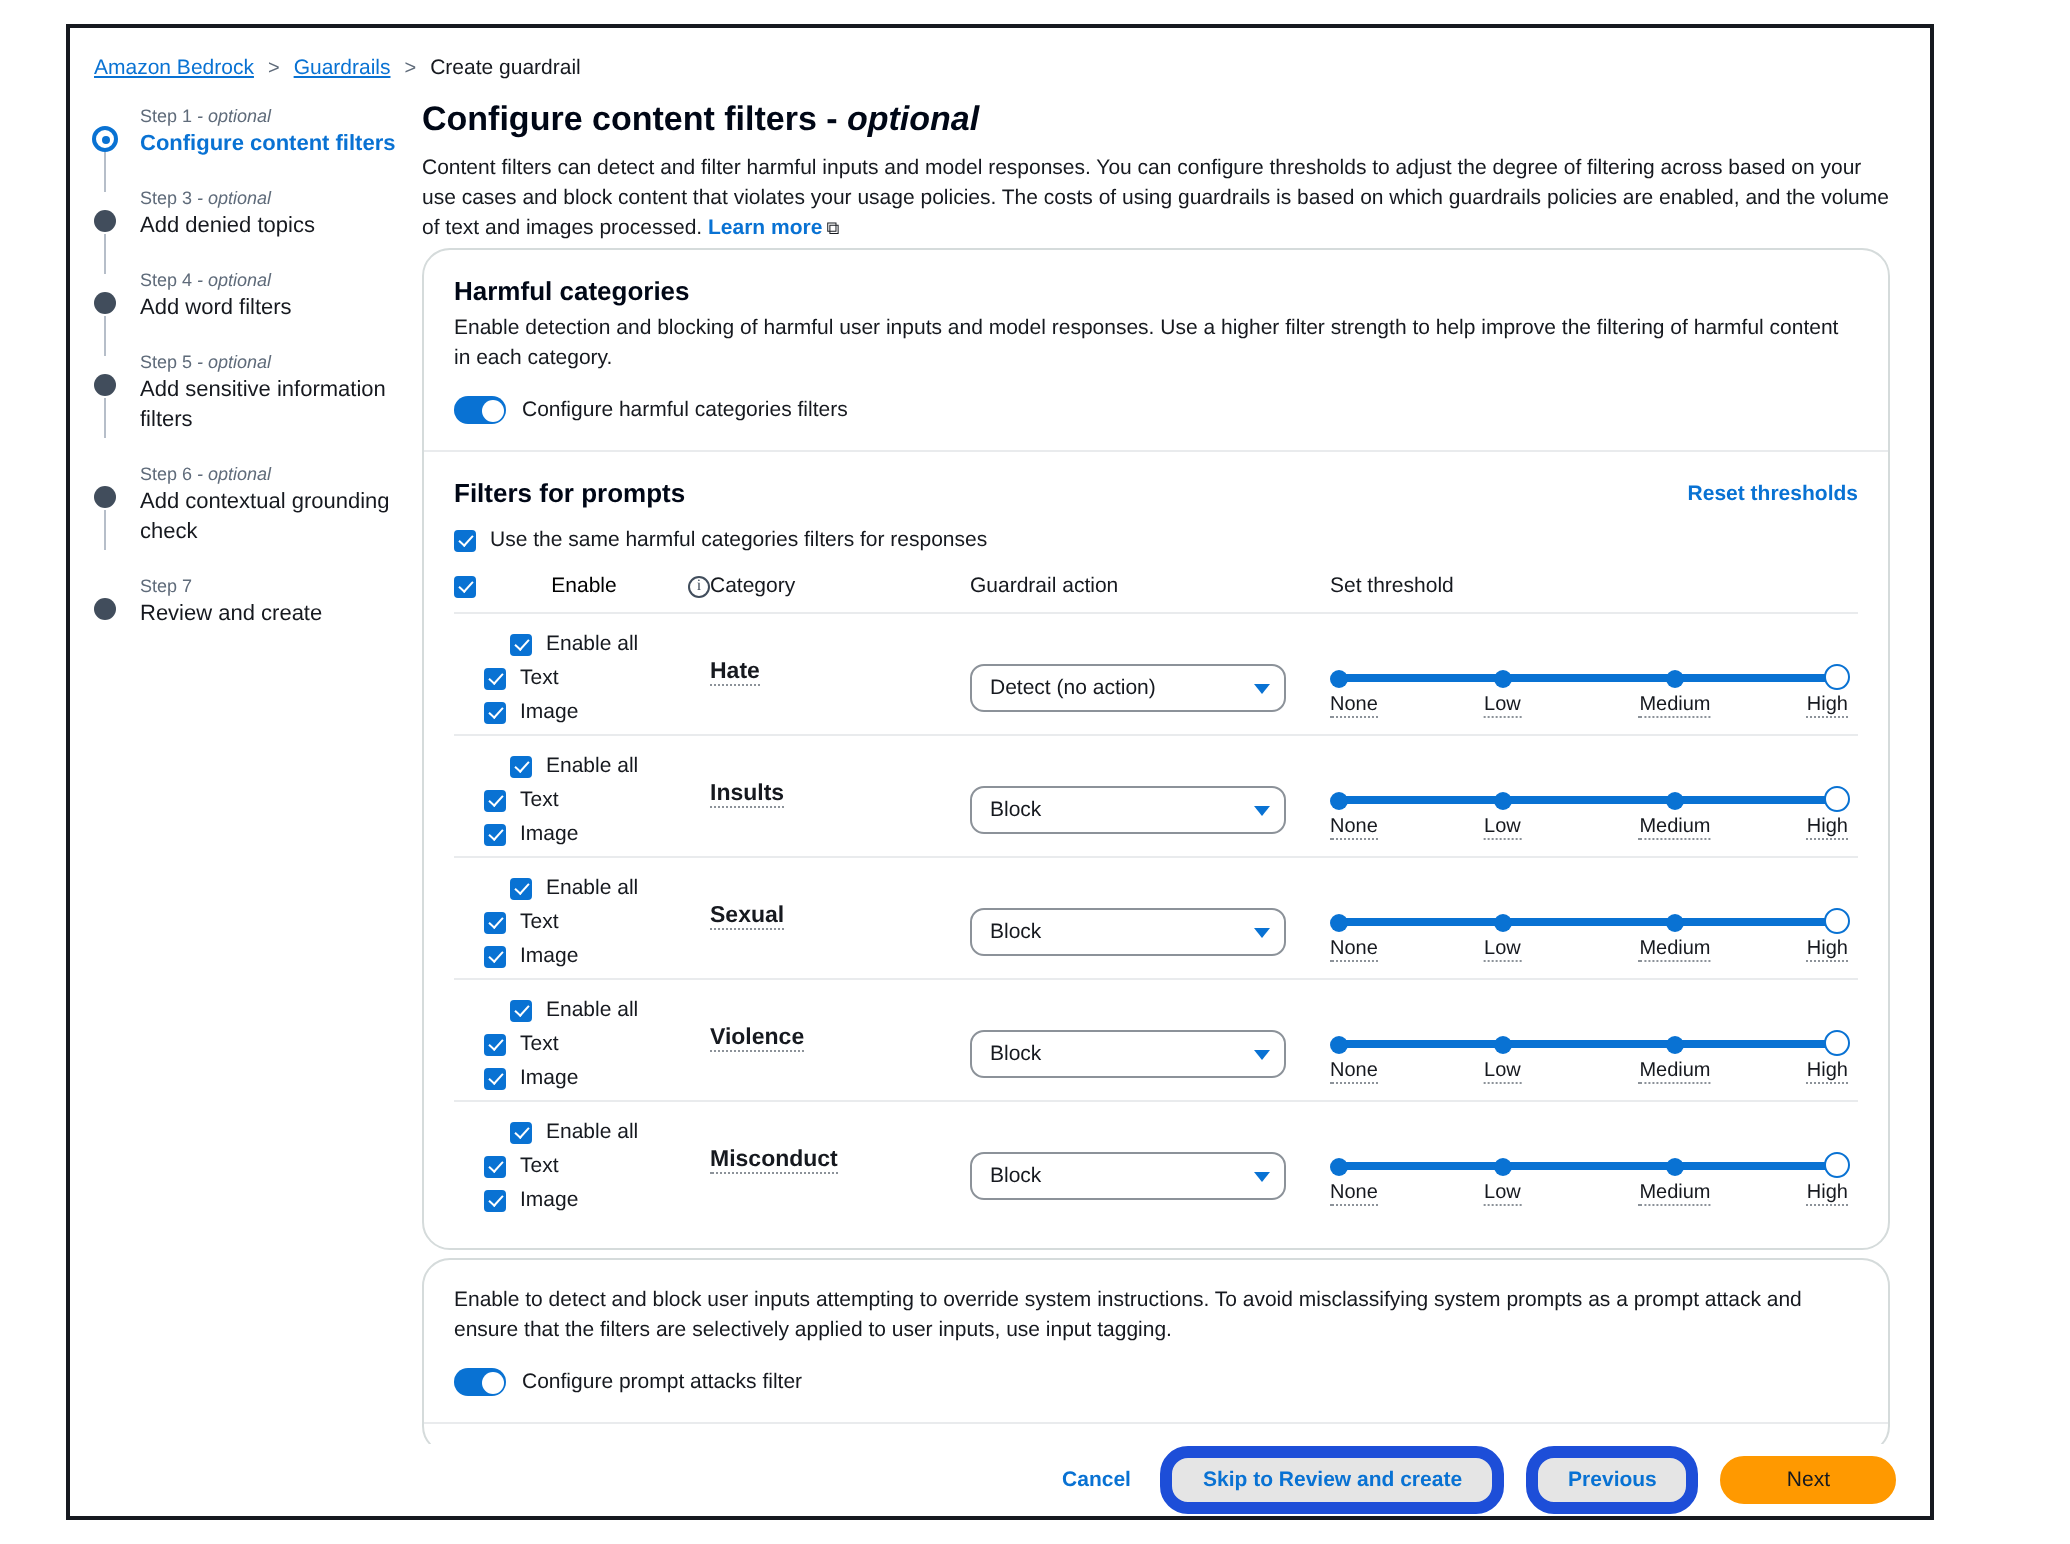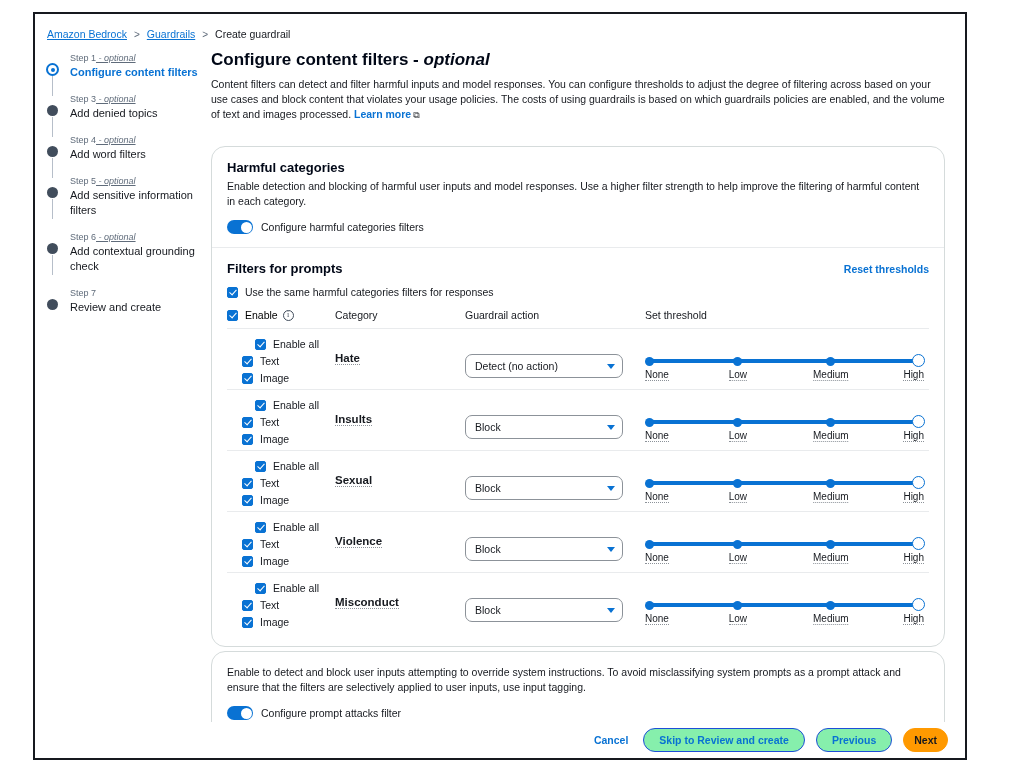--- a/index.html
+++ b/index.html
@@ -60,33 +60,33 @@
     content: ""; position: absolute;
     left: 2.5px; top: 2.5px; width: 4px; height: 4px;
     border-radius: 50%; background: #0972d3;
   }
   .step .rail {
     position: absolute; left: 5px; top: 24px;
     width: 1px; height: 20px; background: #b6bec9;
   }
   .step:last-child .rail { display: none; }
   .step .num { font-size: 9px; color: #5f6b7a; line-height: 13px; }
-  .step .num em { font-style: italic; text-decoration: underline; }
+  .step .num em { font-style: italic; }
   .step .lbl { font-size: 11px; color: #16191f; line-height: 15px; }
   .step.active .lbl { color: #0972d3; font-weight: bold; }
 
   
   .page-title {
     font-size: 17px; font-weight: bold; color: #000716;
     margin: 2px 0 7px 0;
   }
   .page-title em { font-style: italic; font-weight: bold; }
   .page-desc {
     font-size: 10.5px; color: #16191f; line-height: 15px;
-    margin-bottom: 23px; max-width: 738px;
+    margin-bottom: 2px; max-width: 738px;
   }
   .page-desc a { color: #0972d3; text-decoration: none; font-weight: bold; }
   .extlink { display: inline-block; margin-left: 2px; font-size: 9px; }
 
   
   .card {
     border: 1px solid #d5dbdb;
     border-radius: 14px;
     background: #ffffff;
     margin-bottom: 4px;
@@ -131,21 +131,21 @@
     display: inline-flex; align-items: center; justify-content: center;
     width: 11px; height: 11px; border-radius: 50%;
     border: 1px solid #414d5c; color: #414d5c;
     font-size: 8px; line-height: 1; margin-left: 5px;
     font-family: "Liberation Serif", serif; cursor: pointer;
   }
 
   
   .ftable { width: 100%; margin-top: 11px; }
   .fhead { display: flex; align-items: center; padding-bottom: 7px; border-bottom: 1px solid #e9ebed; }
-  .col-enable { width: 108px; flex: none; }
+  .col-enable { width: 128px; flex: none; justify-content: space-between; }
   .col-cat { width: 130px; flex: none; }
   .col-act { width: 180px; flex: none; }
   .col-thr { flex: 1; }
   .fhead .h { font-size: 10.5px; color: #16191f; }
   .fhead .enable-head { display: flex; align-items: center; }
   .fhead .enable-head .cb-label { font-size: 10.5px; margin-left: 7px; }
 
   .frow { display: flex; align-items: flex-start; padding: 9px 0 5px 0; border-bottom: 1px solid #e9ebed; }
   .frow:last-child { border-bottom: none; }
   .enable-group .g { display: flex; align-items: center; padding-left: 28px; }
@@ -198,27 +198,27 @@
   .footer {
     position: absolute; left: 0; right: 0; bottom: 0;
     height: 36px; background: #ffffff;
     display: flex; align-items: center; justify-content: flex-end;
     padding-right: 17px; gap: 11px;
   }
   .btn { font-size: 10.5px; cursor: pointer; white-space: nowrap; }
   .btn-link { color: #0972d3; font-weight: bold; padding: 0 4px; }
   .btn-normal {
     color: #0972d3; font-weight: bold;
-    border: 1px solid #1d4ed8; border-radius: 14px;
-    padding: 5px 15px; background: #86efac;
+    border: 6px solid #1d4ed8; border-radius: 14px;
+    padding: 5px 15px; background: #e5e5e5;
   }
   .btn-primary {
-    color: #16191f; font-weight: bold;
+    color: #16191f; font-weight: normal;
     background: #ff9900; border: 1px solid #ff9900;
-    border-radius: 14px; padding: 5px 10px;
+    border-radius: 14px; padding: 5px 32px;
   }
 </style>
 </head>
 <body>
 
 <div id="page">
 
   <div class="breadcrumb">
     <a>Amazon Bedrock</a>
     <span class="sep">&gt;</span>

